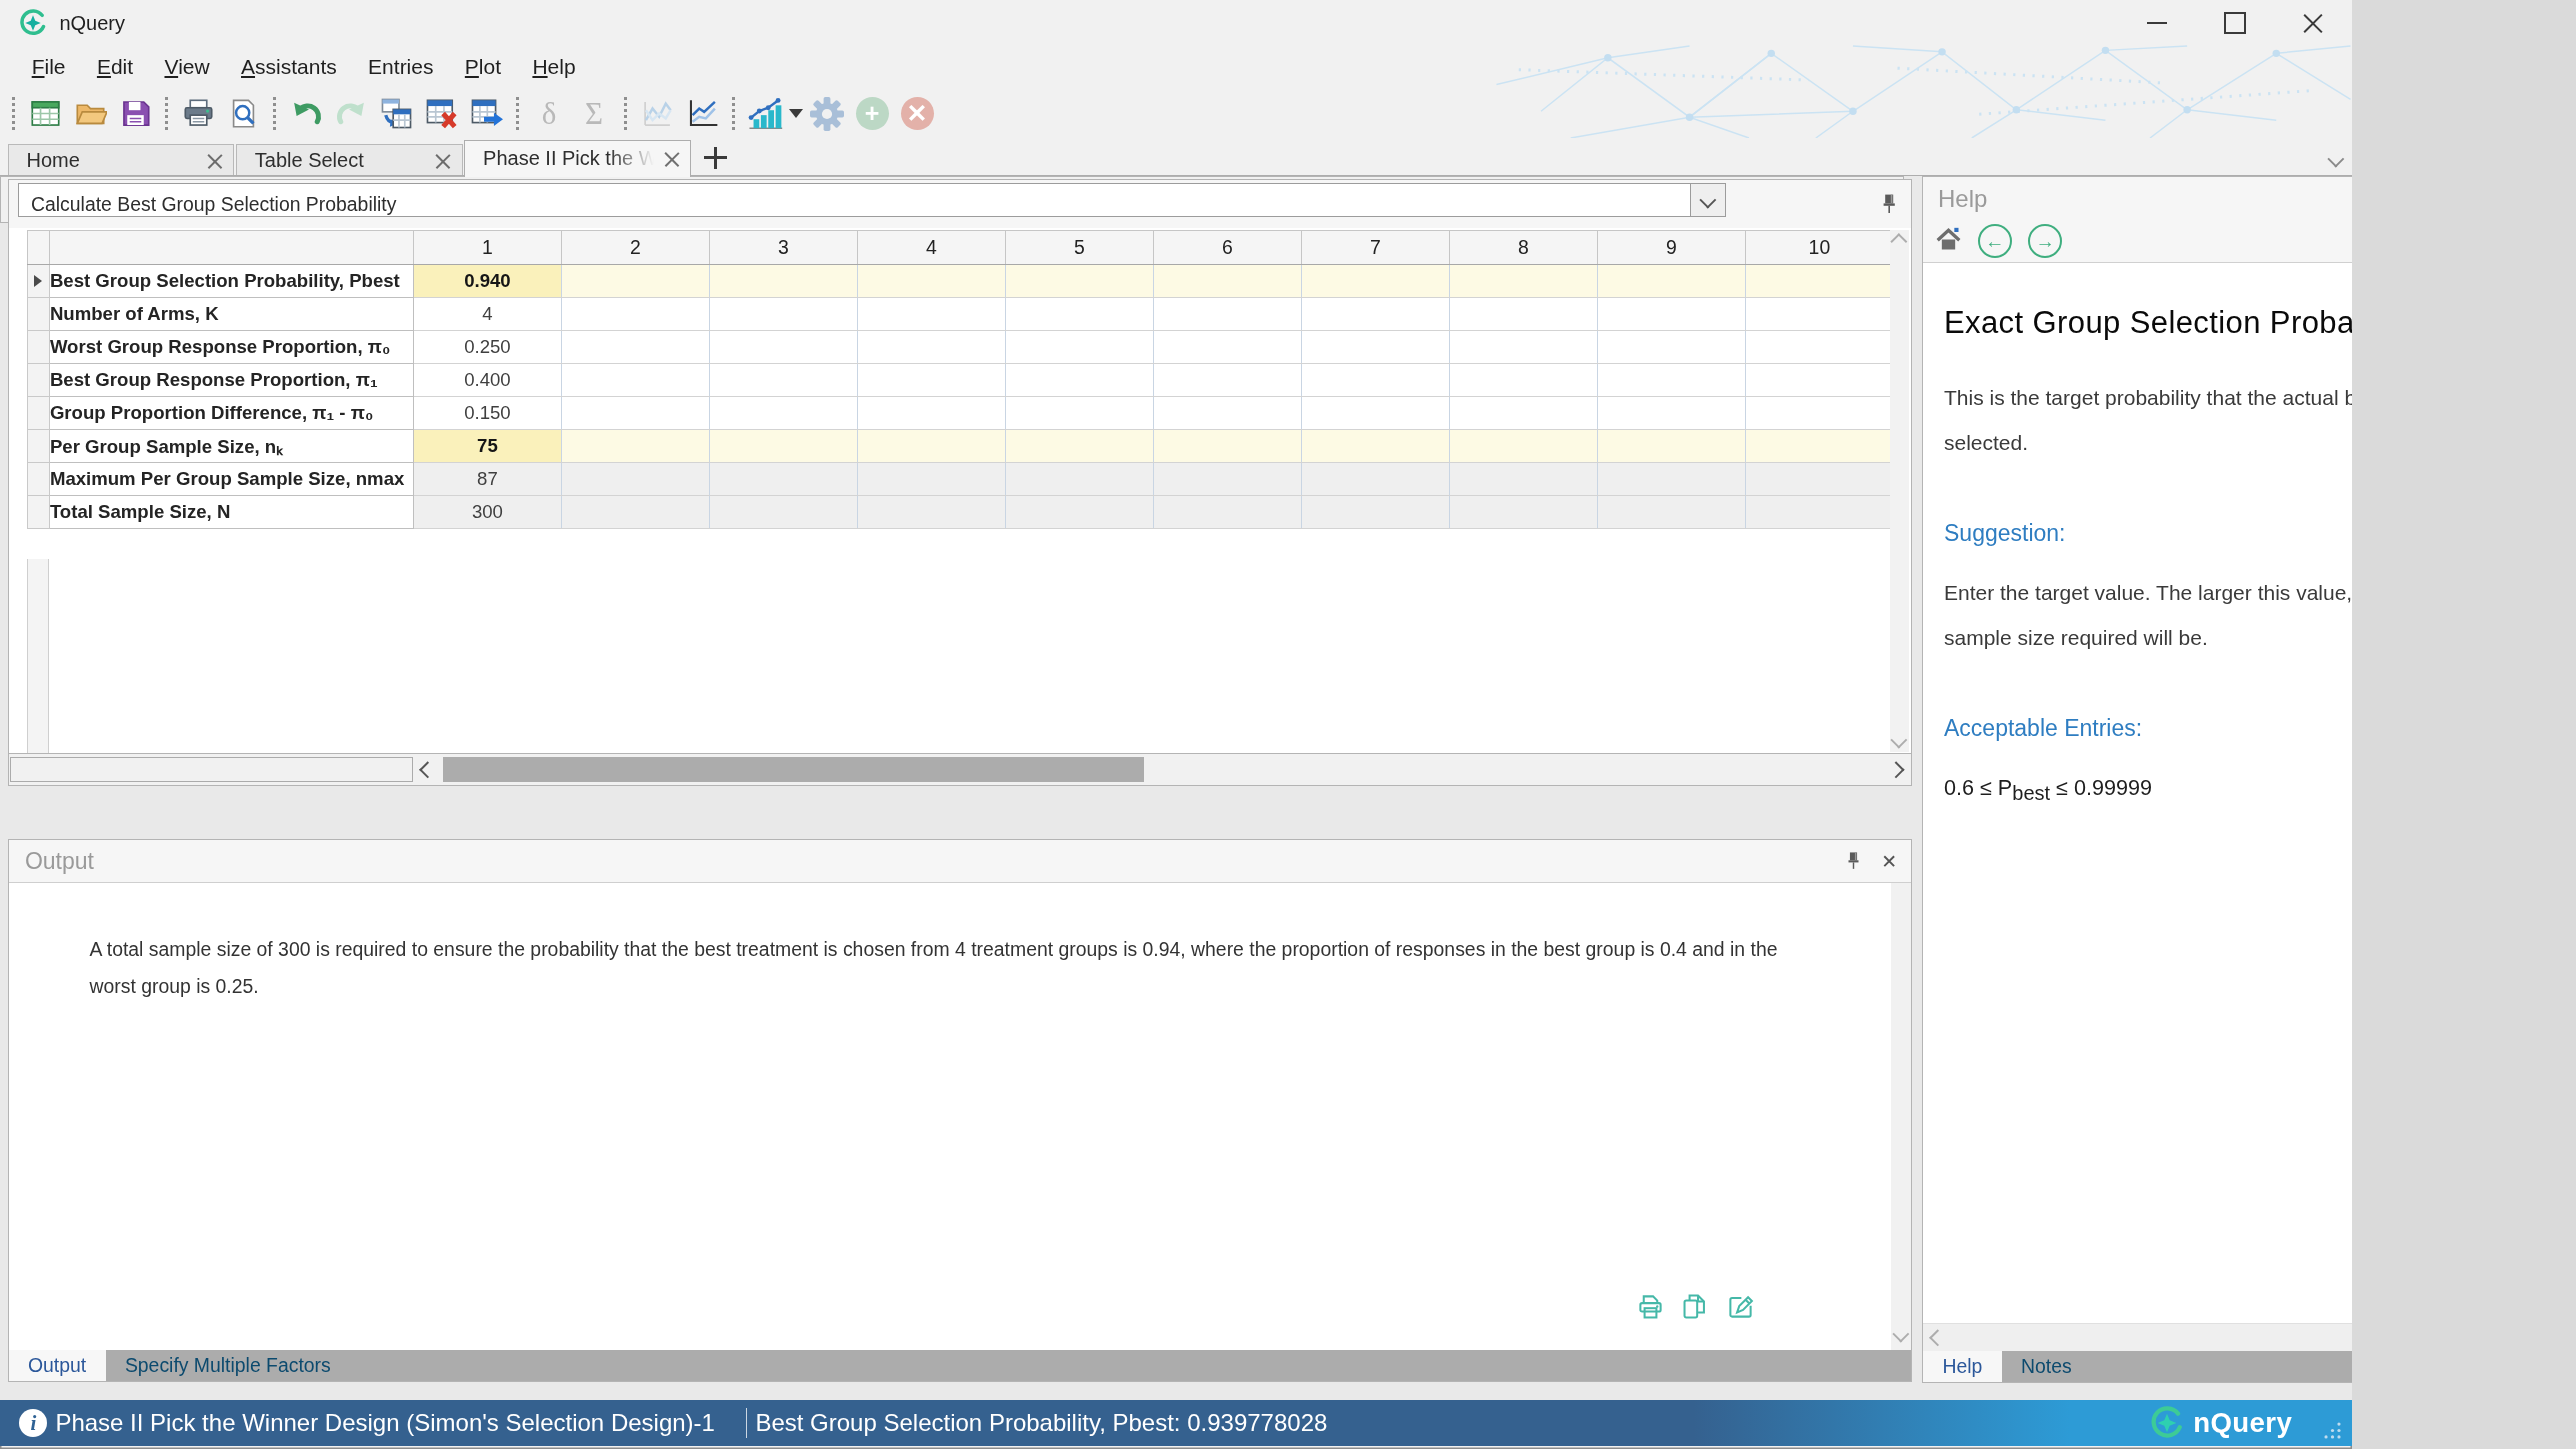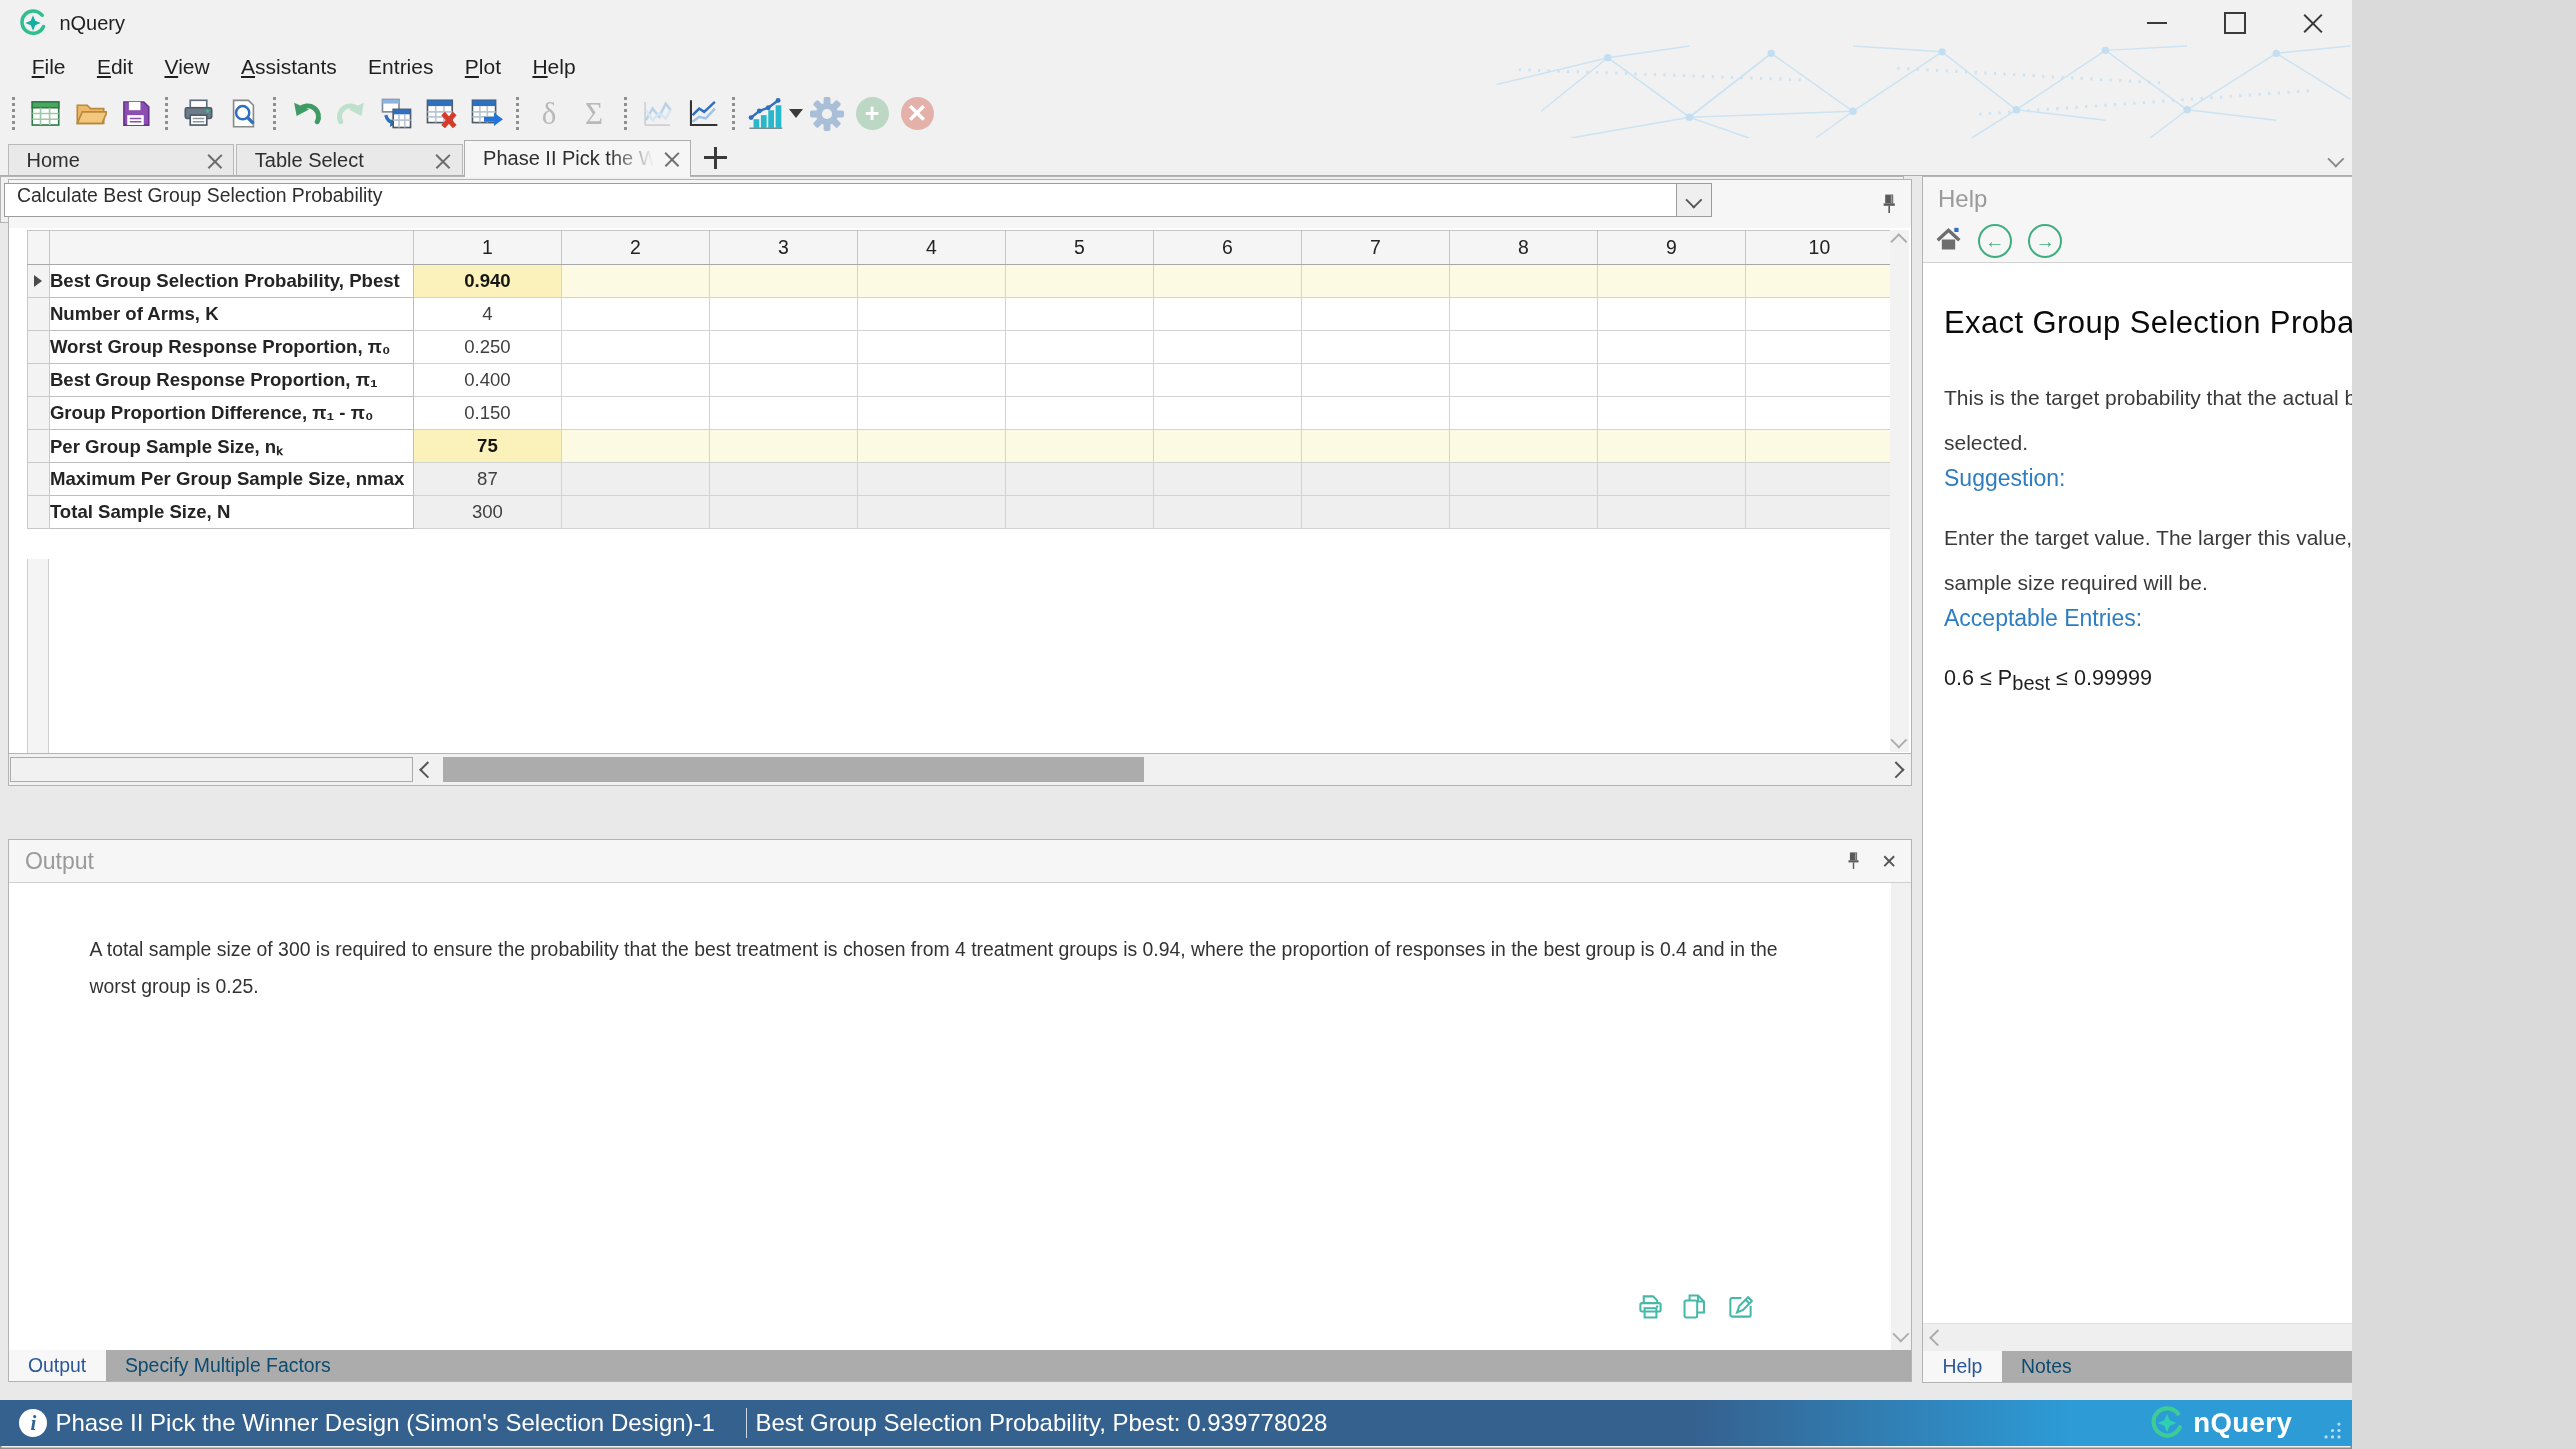--- a/index.html
+++ b/index.html
@@ -70,21 +70,21 @@
   .rowptr{display:block;margin:0 auto;width:0;height:0;border-top:6.7px solid transparent;border-bottom:6.7px solid transparent;border-left:8.2px solid #4A4A4A;}
   .rh-strip{position:absolute;left:18px;top:331px;bottom:0;width:22.4px;background:#F4F4F4;border-left:1.5px solid #CFCFCF;border-right:1.5px solid #CFCFCF;box-sizing:border-box;}
   .vscroll{position:absolute;top:1.5px;right:1.5px;bottom:1.5px;width:19.4px;background:#F2F2F2;display:flex;flex-direction:column;justify-content:space-between;align-items:center;padding:6px 0;box-sizing:border-box;}
   .tp-hscroll{height:31px;flex:none;background:#F1F1F1;border-top:1.5px solid #B4B4B4;display:flex;align-items:center;}
   .hs-filler{width:403px;height:25px;background:#F1F1F1;border:1.5px solid #ABABAB;box-sizing:border-box;margin-left:1.5px;}
   .hs-btn{width:30px;display:flex;justify-content:center;align-items:center;}
   .hs-thumb{width:701px;height:25px;background:#ACACAC;}
   .hs-track{flex:1;}
   
   .action-panel{left:7.5px;top:614px;width:1902px;height:45px;background:#F1F1F1;border:1.5px solid #B4B4B4;display:flex;align-items:center;}
-  .combo{position:relative;margin-left:3px;width:1708px;height:34px;background:#fff;border:1.5px solid #9C9C9C;box-sizing:border-box;display:flex;align-items:flex-start;}
+  .combo{position:relative;margin-left:17px;width:1708px;height:34px;background:#fff;border:1.5px solid #9C9C9C;box-sizing:border-box;display:flex;align-items:flex-end;}
   .combo-text{margin-left:12px;font-size:19.4px;color:#2E2E2E;}
   .combo-btn{position:absolute;right:0;top:0;bottom:0;width:34px;background:#EFEFEF;border-left:1.5px solid #9C9C9C;display:flex;align-items:center;justify-content:center;}
   .run-btn{margin-left:auto;margin-right:19.4px;width:116px;height:36px;background:#3CB0A0;border:1.5px solid #2B9385;border-radius:2.2px;display:flex;align-items:center;justify-content:center;gap:10.4px;cursor:pointer;}
   .run-label{color:#fff;font-size:21.6px;font-weight:700;}
   .run-tri{width:0;height:0;border-top:9px solid transparent;border-bottom:9px solid transparent;border-left:14px solid #fff;}
   
   .output-panel{left:7.5px;top:663px;width:1902px;height:541px;display:flex;flex-direction:column;}
   .op-header{height:42px;background:#F6F6F6;border-bottom:1.5px solid #CFCFCF;display:flex;align-items:center;flex:none;}
   .op-title{margin-left:16.4px;font-size:23px;color:#9A9A9A;}
   .op-content{position:relative;flex:1;background:#fff;overflow:hidden;}
@@ -98,21 +98,21 @@
   .help-panel{left:1922px;top:0px;width:645px;height:1205px;display:flex;flex-direction:column;background:#F6F6F6;}
   .hp-header{height:43px;display:flex;align-items:center;flex:none;}
   .hp-title{margin-left:15px;font-size:24px;color:#9A9A9A;}
   .hp-nav{height:42px;display:flex;align-items:center;gap:16.4px;padding-left:13.4px;flex:none;position:relative;}
   .navcircle{width:30px;height:30px;border-radius:50%;border:2.2px solid #3FAE7F;color:#3FAE7F;display:flex;align-items:center;justify-content:center;font-size:19.4px;font-weight:700;}
   .hp-grip{position:absolute;right:4.5px;bottom:3px;width:0;height:0;border-left:13.4px solid transparent;border-bottom:13.4px solid #8F8F8F;}
   .hp-content{position:relative;flex:1;background:#fff;border-top:1.5px solid #D0D0D0;overflow:hidden;padding:0 48px 0 21px;box-sizing:border-box;}
   .hp-h1{margin-top:42px;font-size:31px;color:#0A0A0A;letter-spacing:0.4px;}
   .hp-h1 sub,.hp-range sub{font-size:20px;}
   .hp-p{margin-top:30px;font-size:21px;line-height:45px;color:#3A3A3A;}
-  .hp-blue{font-size:23px;color:#2E7DC1;}
+  .hp-blue{margin-top:55px;font-size:23px;color:#2E7DC1;}
   .hp-range{margin-top:33px;font-size:21.6px;color:#1E1E1E;}
   .hp-vscroll{position:absolute;right:0;top:0;bottom:0;width:19.4px;background:#F3F3F3;display:flex;justify-content:center;padding-top:10.4px;box-sizing:border-box;}
   .hp-hscroll{height:27px;background:#EFEFEF;display:flex;align-items:center;justify-content:space-between;padding:0 9px;flex:none;border-top:1.5px solid #E0E0E0;}
   .chev.pale{border-color:#ADADAD;}
   
   .pin-icon svg,.x-small svg{display:block;}
   
   .statusbar{position:absolute;left:0;top:1400px;width:100%;height:46px;background:linear-gradient(90deg,#35618F 0%,#35618F 72%,#2D9BD6 88%,#2D9BD6 100%);display:flex;align-items:center;z-index:4;}
   .info-badge{margin-left:19.4px;width:28px;height:28px;border-radius:50%;background:#fff;color:#2F6295;display:flex;align-items:center;justify-content:center;font-family:"Liberation Serif",serif;font-weight:700;font-style:italic;font-size:21px;}
   .sb-text{margin-left:8px;color:#fff;font-size:24px;}

